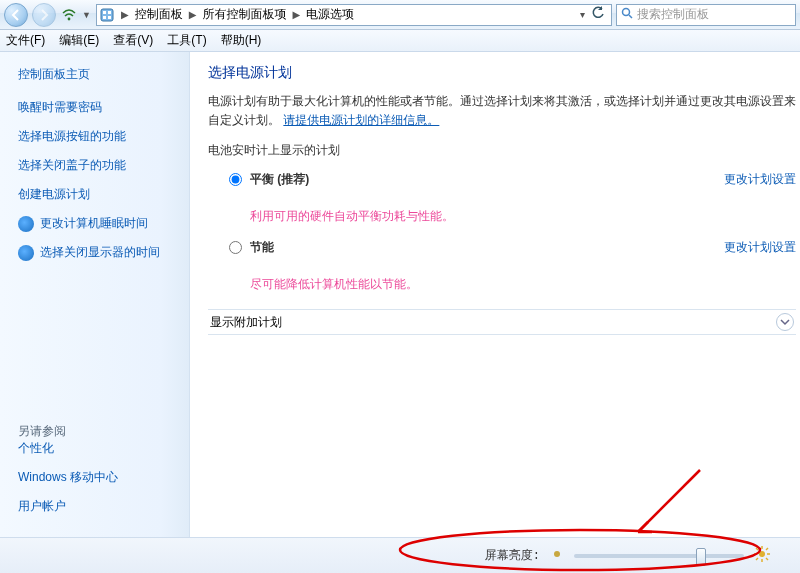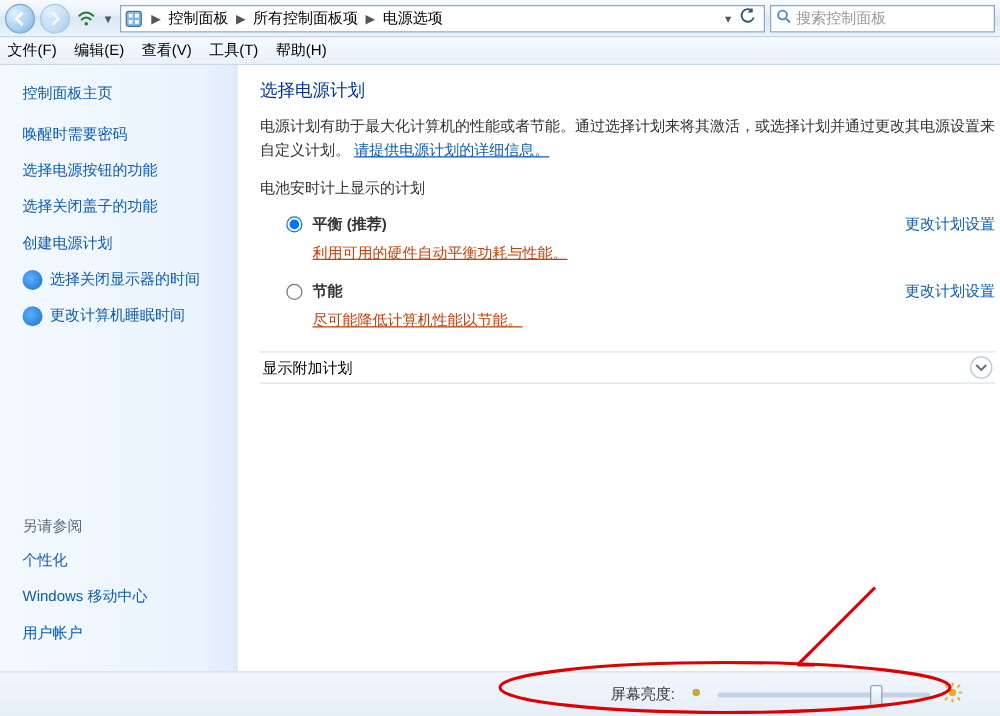--- a/index.html
+++ b/index.html
@@ -79,55 +79,55 @@
     display:flex; flex-direction:column;
   }
   .side-home { color:#0b5bb5; margin-bottom:16px; }
   .side-link { color:#0b5bb5; margin-bottom:12px; cursor:pointer; display:flex; align-items:center; gap:6px; }
   .side-link.shield::before {
     content:""; width:16px; height:16px; display:inline-block;
     background: radial-gradient(circle at 40% 40%, #5bb0ff, #1b6fc2);
     border-radius:50%;
   }
   .side-spacer { flex:1; }
-  .side-seealso { color:#5a6b7d; margin-bottom:10px; }
+  .side-seealso { color:#5a6b7d; }
   
   .content { flex:1; padding: 12px 4px 10px 18px; overflow:auto; }
   .ctitle { color:#003399; font-size:14px; margin-bottom:10px; }
   .cdesc { color:#333; line-height:1.6; margin-bottom:12px; }
   .link { color:#0b5bb5; text-decoration:underline; cursor:pointer; }
   .section-head { color:#333; margin:10px 0 8px; }
   .plan {
     display:flex; align-items:flex-start; padding:4px 0 10px 16px;
   }
   .plan input[type=radio] { margin-top:2px; margin-right:8px; }
   .plan-body { flex:1; }
   .plan-title { font-weight:bold; color:#333; }
-  .plan-sub { color:#c2410c; margin-top:6px;text-decoration:underline; }
+  .plan-sub { color:#ec4899; margin-top:20px; }
   .plan-action { color:#0b5bb5; cursor:pointer; white-space:nowrap; margin-left:12px; }
   .showmore {
     display:flex; align-items:center; justify-content:space-between;
     border-top:1px solid #d9e4ef; border-bottom:1px solid #d9e4ef;
     padding:3px 2px; margin-top:6px;
   }
   .chev {
     width:18px; height:18px; border:1px solid #b8c9dc; border-radius:50%;
     display:flex; align-items:center; justify-content:center;
     background:#fff; color:#668;
   }
   
   .bottombar {
     height:36px;
     background:linear-gradient(#f1f6fc, #e6eef8);
     border-top:1px solid #cfdded;
     display:flex; align-items:center; justify-content:flex-end;
     padding:0 30px 0 200px; gap:10px;
     position:relative;
   }
-  .blabel { color:#333; }
+  .blabel { color:#333;font-family:Liberation Mono, monospace; }
   .sun-dim { color:#c8a840; font-size:13px; }
   .sun-brt { color:#e0b030; font-size:14px; }
   .slider-track {
     width:170px; height:4px; background:#c4d3e3; border-radius:2px; position:relative;
   }
   .slider-thumb {
     position:absolute; top:-6px; left:122px; width:10px; height:18px;
     background:linear-gradient(#fcfeff,#d6e4f1); border:1px solid #8aa2bb; border-radius:2px;
   }
   
@@ -202,24 +202,24 @@
 </div>
 
 <div class="main">
   <div class="sidebar">
     <div class="side-home">控制面板主页</div>
     <div class="side-link">唤醒时需要密码</div>
     <div class="side-link">选择电源按钮的功能</div>
     <div class="side-link">选择关闭盖子的功能</div>
     <div class="side-link">创建电源计划</div>
     <div class="side-link shield">
+        <span>更改计算机睡眠时间</span>
+      </div>
+    <div class="side-link shield">
         <span>选择关闭显示器的时间</span>
-      </div>
-    <div class="side-link shield">
-        <span>更改计算机睡眠时间</span>
       </div>
 
     <div class="side-spacer"></div>
     <div class="side-seealso">另请参阅</div>
     <div class="side-link">个性化</div>
     <div class="side-link">Windows 移动中心</div>
     <div class="side-link">用户帐户</div>
   </div>
 
   <div class="content">

